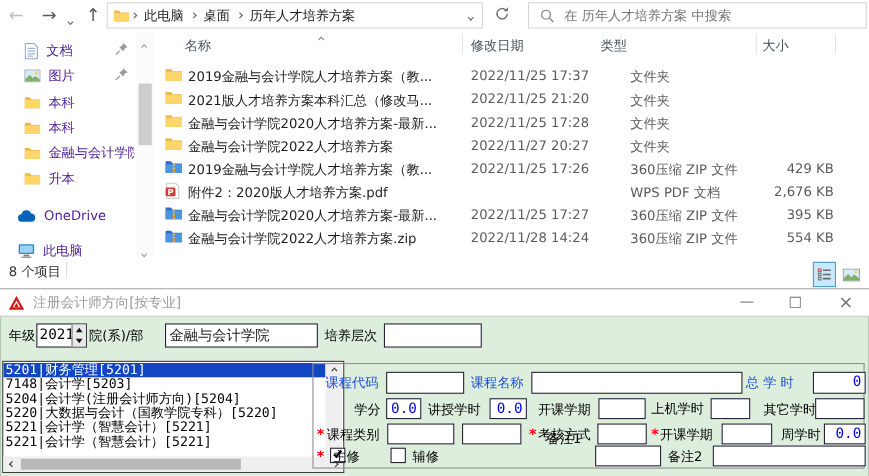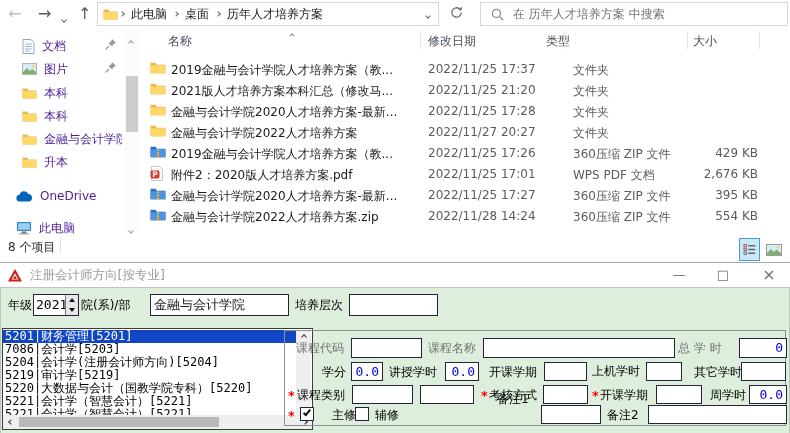--- a/index.html
+++ b/index.html
@@ -41,21 +41,21 @@
   .fsize{position:absolute;left:523px;top:3px;width:90px;text-align:right;color:#5b5b5b}
   .vbtn{position:absolute;top:238px;height:23px;display:flex;align-items:center;justify-content:center}
   
   .dtitle{position:absolute;left:0;top:262px;width:790px;height:26px;background:#fff;
           border-top:1px solid #a9a9a9;border-bottom:1px solid #c2c2c2;display:flex;align-items:center}
   .dtitle .txt{color:#9b9b9b;font-size:12.5px;margin-left:8px}
   .wbtn{position:absolute;top:264px;width:34px;height:22px;text-align:center;line-height:22px;
         color:#6f6f6f;font-size:13px;cursor:default}
   .dbody{position:absolute;left:0;top:288px;width:790px;height:145px;background:#ddeedd;border-left:1px solid #b7c9b7;border-right:1px solid #b7c9b7}
   .lbl{position:absolute;font-size:12px;color:#000;white-space:pre;line-height:15px}
-  .glbl{color:#737373}
+  .glbl{color:#1d4ed8}
   .req{position:absolute;color:#f00;font-size:13px;font-weight:bold}
   .fld{position:absolute;background:#fff;border:1px solid #23233a;height:20px;font-size:13px;
        padding:1px 3px;white-space:nowrap;overflow:hidden}
   .val{color:#0000e0;text-align:right;font-family:"DejaVu Sans Mono","DejaVu Sans",sans-serif}
   .spinbox{position:absolute;left:33px;top:294px;width:46px;height:22px;border:1px solid #23233a;background:#fff}
   .spin-val{position:absolute;left:2px;top:2px;font-size:13px;color:#000;
             font-family:"DejaVu Sans Mono","DejaVu Sans",sans-serif}
   .spin-btn{position:absolute;right:0;width:13px;height:10px;border-left:1px solid #777;background:#e8e8e8;
             display:flex;align-items:center;justify-content:center}
   .tri{width:0;height:0;border-left:3px solid transparent;border-right:3px solid transparent}
@@ -289,21 +289,20 @@
     </div>
     <div class="frow" style="top:164px">
       <span class="fic">
           <svg width="14" height="15" viewBox="0 0 13 15">
             <path d="M1 .5h8l3 3V14.5H1z" fill="#fff" stroke="#c9c9c9"></path>
             <rect x="0" y="4.5" width="9" height="8" rx="1.4" fill="#d93a30"></rect>
             <text x="4.5" y="11" font-size="7.5" fill="#fff" text-anchor="middle" font-family="DejaVu Sans,sans-serif" font-weight="bold">P</text>
           </svg>
         </span>
       <span class="fname">附件2：2020版人才培养方案.pdf</span>
-      <span class="fdate">2022/11/25 17:01</span>
       <span class="ftype">WPS PDF 文档</span>
       <span class="fsize">2,676 KB</span>
     </div>
     <div class="frow" style="top:185px">
       <span class="fic">
           <svg width="16" height="14" viewBox="0 0 15 13">
             <path d="M.5 1.5h4.6l1.5 1.9h7.9v8.1H.5z" fill="#2f6fc0"></path>
             <path d="M.5 4h14v7.5H.5z" fill="#4f94e0"></path>
             <path d="M7.5 4v7.5" stroke="#f4c53f" stroke-width="1.6" stroke-dasharray="1.6 1.2"></path>
             <rect x="6.3" y="8.3" width="2.4" height="2.2" fill="#e8882a"></rect>
@@ -377,23 +376,22 @@
         </span>
     </div>
     <span class="lbl" style="left:81px;top:298px">院(系)/部</span>
     <div class="fld" style="left:150px;top:294px;width:139px;height:22px">金融与会计学院</div>
     <span class="lbl" style="left:295px;top:298px">培养层次</span>
     <div class="fld" style="left:349px;top:294px;width:89px;height:22px"></div>
 
     <div class="lb">
       <div class="lbrows">
         <div class="lrow sel">5201|财务管理[5201]</div>
-        <div class="lrow">7086|会计学[5203]</div>
+        <div class="lrow">7148|会计学[5203]</div>
         <div class="lrow">5204|会计学(注册会计师方向)[5204]</div>
-        <div class="lrow">5219|审计学[5219]</div>
         <div class="lrow">5220|大数据与会计（国教学院专科）[5220]</div>
         <div class="lrow">5221|会计学（智慧会计）[5221]</div>
         <div class="lrow">5221|会计学（智慧会计）[5221]</div>
       </div>
       <div class="vscroll">
         <span class="sarrow" style="top:0">
             <i class="chv u sm" style="border-color:#333"></i>
           </span>
         <span class="sarrow" style="bottom:0">
             <i class="chv d sm" style="border-color:#333"></i>
@@ -440,21 +438,21 @@
     <span class="req" style="left:592px;top:388px">*</span>
     <span class="lbl" style="left:600px;top:388px">开课学期</span>
     <div class="fld" style="left:656px;top:385px;width:46px;height:19px"></div>
     <span class="lbl" style="left:710px;top:388px">周学时</span>
     <div class="fld val" style="left:749px;top:385px;width:38px;height:19px">0.0</div>
 
     <span class="req" style="left:288px;top:408px">*</span>
     <span class="cb" style="left:300px;top:407px">
         <i class="ck"></i>
       </span>
-    <span class="lbl" style="left:332px;top:408px">主修</span>
+    <span class="lbl" style="left:303px;top:408px">主修</span>
     <span class="cb" style="left:355px;top:407px"></span>
     <span class="lbl" style="left:375px;top:408px">辅修</span>
     <span class="lbl" style="left:497px;top:392px">备注1</span>
     <div class="fld" style="left:541px;top:405px;width:60px;height:19px"></div>
     <span class="lbl" style="left:607px;top:408px">备注2</span>
     <div class="fld" style="left:648px;top:405px;width:139px;height:19px"></div>
   </div>
 </div>
 
 </body></html>

